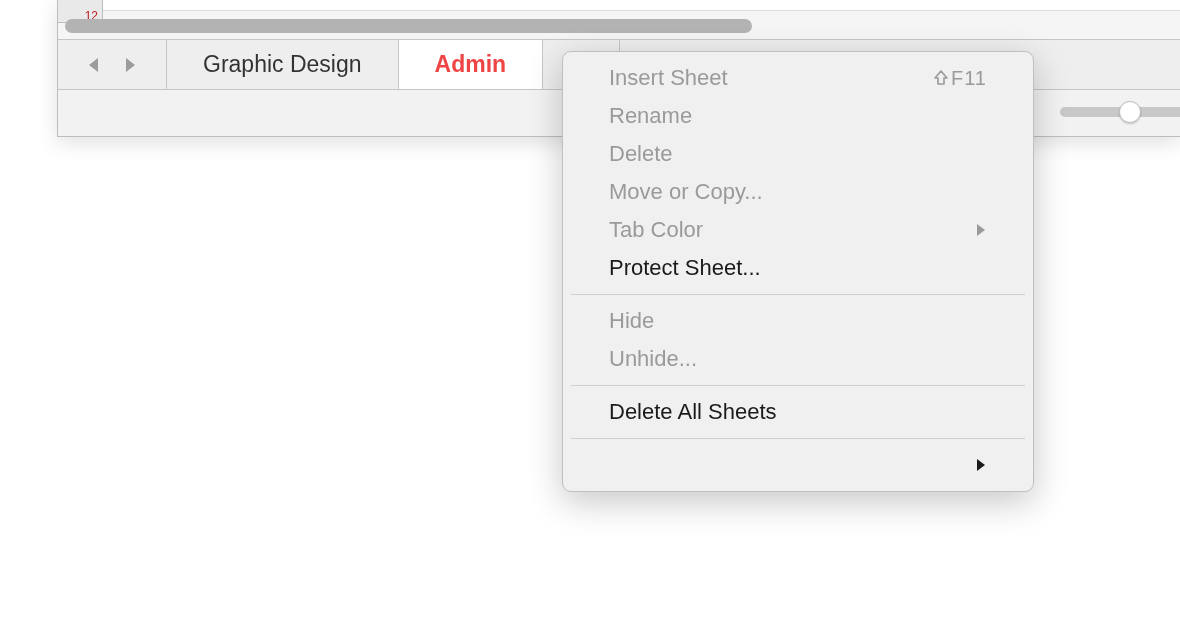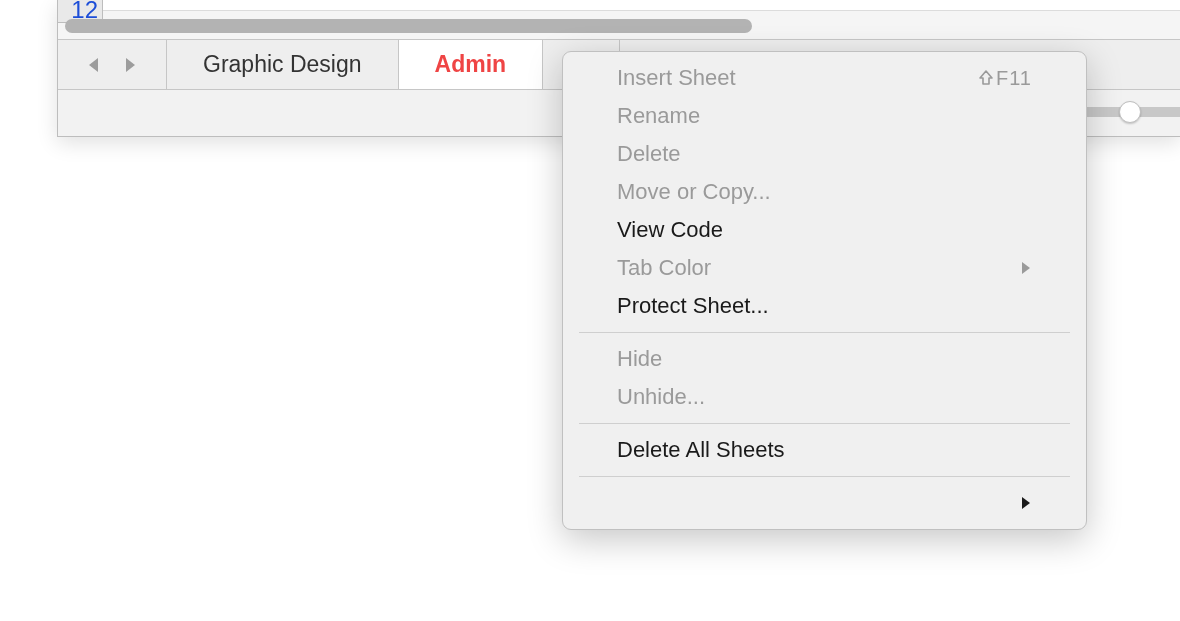--- a/index.html
+++ b/index.html
@@ -29,22 +29,22 @@
       left: 0;
       width: 45px;
       height: 23px;
       background: #e9e9e9;
       border-right: 1px solid #bdbdbd;
       border-bottom: 1px solid #bdbdbd;
       display: flex;
       align-items: flex-end;
       justify-content: flex-end;
       padding-right: 4px;
-      font-size: 24px;
-      color: #1d4ed8;
+      font-size: 12px;
+      color: #b91c1c;
       line-height: 1;
       overflow: hidden;
     }
     .cells-row {
       position: absolute;
       top: 0;
       left: 45px;
       right: 0;
       height: 11px;
       background: #ffffff;
@@ -148,26 +148,26 @@
       height: 22px;
       background: #ffffff;
       border: 1px solid #bfbfbf;
       border-radius: 50%;
       box-shadow: 0 1px 2px rgba(0,0,0,0.2);
     }
     .context-menu {
       position: absolute;
       top: 51px;
       left: 562px;
-      width: 525px;
+      width: 472px;
       background: #f0f0f0;
       border: 1px solid #c0c0c0;
       border-radius: 9px;
       box-shadow: 0 10px 35px rgba(0,0,0,0.22);
-      padding: 7px 16px;
+      padding: 7px 8px;
       font-size: 22px;
       color: #1a1a1a;
     }
     .menu-item {
       display: flex;
       align-items: center;
       height: 38px;
       padding: 0 38px;
       cursor: default;
       position: relative;
@@ -249,23 +249,20 @@
   </div>
   <div class="menu-item disabled">
     <span>Rename</span>
   </div>
   <div class="menu-item disabled">
     <span>Delete</span>
   </div>
   <div class="menu-item disabled">
     <span>Move or Copy...</span>
   </div>
-  <div class="menu-item">
-    <span>View Code</span>
-  </div>
   <div class="menu-item disabled">
     <span>Tab Color</span>
     <span class="chevron">
       <svg width="12" height="16" viewBox="0 0 12 16">
           <path d="M2 2 L10 8 L2 14 Z" fill="#9a9a9a"></path>
         </svg>
     </span>
   </div>
   <div class="menu-item">
     <span>Protect Sheet...</span>

